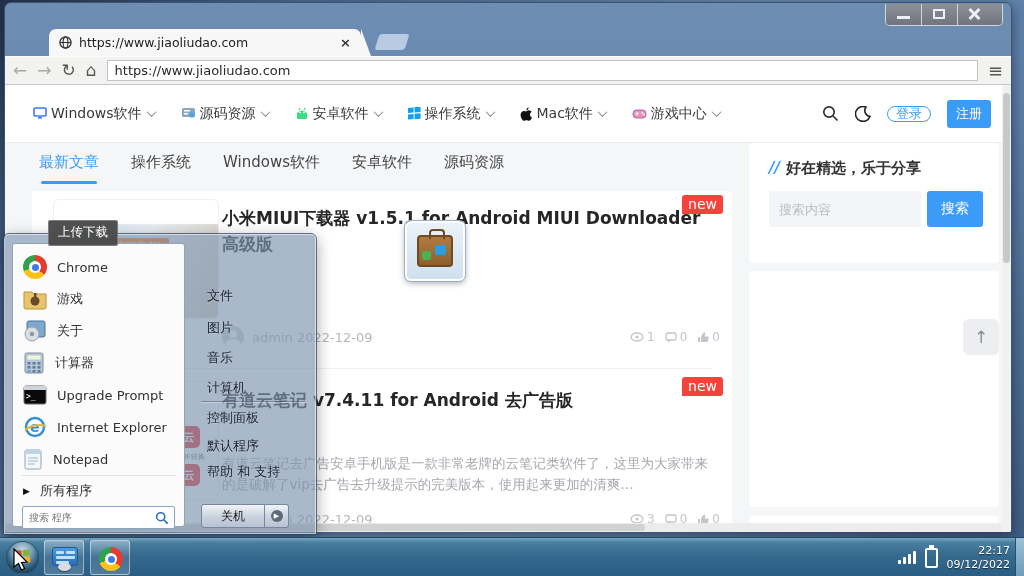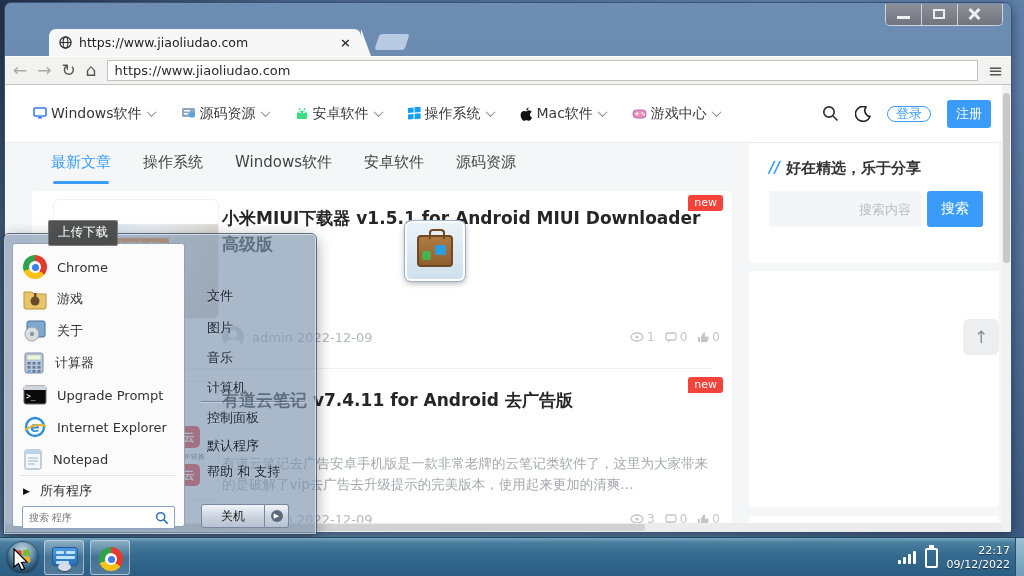--- a/index.html
+++ b/index.html
@@ -69,32 +69,32 @@
     transform:rotate(45deg) translate(-1px,-1px); margin-left:2px; }
   .hd-right { margin-left:auto; margin-right:20px; display:flex; align-items:center; gap:16px; }
   .btn-login { width:44px; height:16px; border:1px solid #3a9cf8; color:#3a9cf8; background:#fff;
     border-radius:8px; font-size:13px; display:flex; align-items:center; justify-content:center; }
   .btn-reg { width:44px; height:28px; background:#3a9cf8; color:#fff;
     border-radius:3px; font-size:13px; display:flex; align-items:center; justify-content:center; }
 
   
   .cattabs { position:absolute; left:34px; top:68px; display:flex; gap:32px; }
   .cattab { font-size:15px; color:#454545; padding-bottom:12px; position:relative; cursor:pointer; }
-  .cattab.active { color:#3a9cf8;margin-left:12px; }
+  .cattab.active { color:#3a9cf8; }
   .cattab.active:after { content:""; position:absolute; left:2px; right:2px; bottom:0;
     height:3px; border-radius:2px; background:#3a9cf8; }
 
   
   .artcard { position:absolute; left:27px; top:106px; width:700px; height:341px;
     background:#fff; border-radius:4px; }
   .article { position:absolute; left:0; width:100%; height:176px; }
   .art1 { top:0; } .art2 { top:182px; }
   .art-divider { position:absolute; left:20px; right:20px; top:177px; height:1px; background:#f0f0f0; }
   .badge-new { position:absolute; right:9px; top:4px; background:#f4433b; color:#fff;
-    font-size:11px; padding:1px 6px 2px; border-radius:3px 3px 3px 0; }
+    font-size:14px; padding:1px 6px 2px; border-radius:3px 3px 3px 0; }
   .thumb { position:absolute; left:21px; top:8px; width:166px; height:120px;
     background:#fff; border:1px solid #f0f0f0; border-radius:6px; overflow:hidden; }
   .pills { display:flex; gap:5px; padding:5px 4px; }
   .pill { font-size:7px; color:#777; border:1px solid #ddd; border-radius:7px; padding:1px 5px; white-space:nowrap; }
   .pill.on { background:#f07b1d; border-color:#f07b1d; color:#fff; }
   .thumb-photo { position:absolute; left:0; top:24px; right:0; bottom:0;
     background:linear-gradient(120deg,#cfe0ec 0%,#e8eef3 45%,#c9b headline 0%); 
     background:linear-gradient(120deg,#cfe0ec 0%,#e8eef3 45%,#d8cdbd 100%); }
   .upgrade { position:absolute; left:56px; top:38px; background:#f07b1d; color:#fff;
     font-size:7px; padding:2px 6px; border-radius:2px; }
@@ -113,21 +113,21 @@
   .meta-txt { font-size:13px; color:#b4b7bc; margin-left:8px; }
   .stats { margin-left:auto; display:flex; align-items:center; gap:10px; font-size:12px; color:#c2c5ca; }
   .stat { display:flex; align-items:center; gap:3px; }
   .stat svg { display:block; }
 
   
   .side-card1 { position:absolute; left:744px; top:58px; width:250px; height:120px; background:#fff; border-radius:4px; }
   .side-head { position:absolute; left:20px; top:16px; font-size:15px; font-weight:bold; color:#333; }
   .side-head .sl { color:#3a9cf8; font-style:italic; font-weight:bold; margin-right:6px; }
   .side-search { position:absolute; left:20px; top:48px; width:152px; height:36px;
-    background:#f3f5f7; border:none; font-size:13px; color:#333; padding:0 10px;text-align:right; }
+    background:#f3f5f7; border:none; font-size:13px; color:#333; padding:0 10px; }
   .side-search::placeholder { color:#b8bcc2; }
   .side-btn { position:absolute; right:16px; top:48px; width:56px; height:36px; background:#3a9cf8;
     color:#fff; font-size:14px; border:none; border-radius:3px; }
   .side-card2 { position:absolute; left:744px; top:186px; width:250px; height:236px; background:#fff; border-radius:4px; }
   .side-card3 { position:absolute; left:744px; top:431px; width:250px; height:20px; background:#fff; border-radius:4px 4px 0 0; }
   .backtop { position:absolute; left:958px; top:234px; width:36px; height:36px; background:#eceef0;
     border-radius:6px; color:#8a8f94; font-size:17px; display:flex; align-items:center; justify-content:center; }
 
   
   .vscroll { position:absolute; right:0; top:0; width:9px; height:447px; background:#f1f1f1; }

